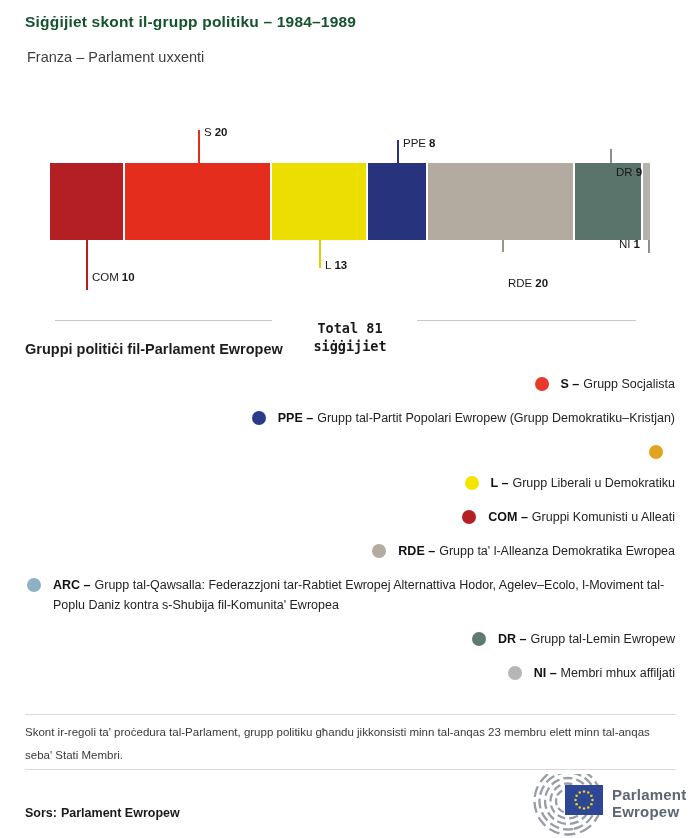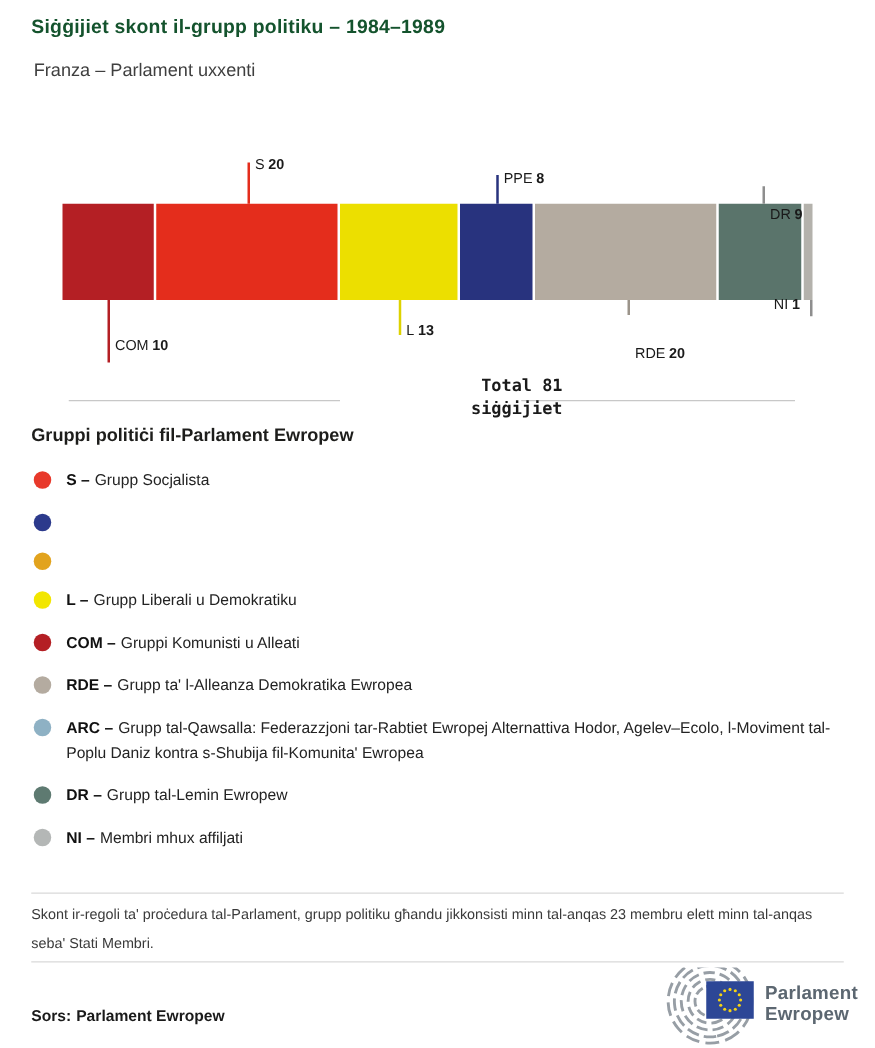--- a/index.html
+++ b/index.html
@@ -13,30 +13,30 @@
   .bar{position:absolute;left:50px;top:163px;width:600px;height:77px;display:flex;gap:2px;}
   .seg{height:100%;}
 
   .tick{position:absolute;width:2px;}
   .tick-label{position:absolute;font-size:11.5px;color:#1a1a1a;white-space:nowrap;}
   .tick-label b{margin-left:3px;}
 
   .total-line{position:absolute;top:320px;height:1px;background:#c8c8c8;}
   .total-line.left{left:55px;width:217px;}
   .total-line.right{left:417px;width:219px;}
-  .total-text{position:absolute;left:250px;width:200px;text-align:right;
+  .total-text{position:absolute;left:250px;width:200px;text-align:center;
               font-family:"DejaVu Sans Mono",monospace;font-weight:bold;
-              font-size:13.5px;color:#1a1a1a;}
+              font-size:13.5px;color:#1a1a1a;margin-top:19px;}
   .total-text.l1{top:301px;}
   .total-text.l2{top:319px;}
 
   .legend-heading{position:absolute;left:25px;top:341px;font-size:14.5px;
                   font-weight:bold;color:#1d1d1b;}
   .legend-list{position:absolute;left:25px;top:374px;width:650px;
-               display:flex;flex-direction:column;gap:14px;}
+               display:flex;flex-direction:column;gap:14px;align-items:flex-end;}
   .lrow{display:flex;align-items:flex-start;}
   .ldot{width:14px;height:14px;border-radius:50%;margin:3px 12px 0 2px;flex:0 0 14px;}
   .ltext{font-size:12.5px;line-height:20px;color:#232323;margin:0;}
   .ltext strong{color:#111;}
   .lname{margin-left:4px;}
 
   .rule{position:absolute;left:25px;width:650px;height:1px;background:#d9d9d9;}
   .rule.top{top:714px;}
   .rule.bottom{top:769px;}
   .footnote{position:absolute;left:25px;top:721px;width:655px;font-size:11.5px;
@@ -74,20 +74,21 @@
   <div class="total-text l2">siġġijiet</div>
 
   <div class="legend-heading">Gruppi politiċi fil-Parlament Ewropew</div>
   <div class="legend-list">
       <div class="lrow">
         <span class="ldot" style="background: rgb(232, 57, 43);"></span>
         <p class="ltext"><strong>S –</strong><span class="lname">Grupp Socjalista</span></p>
       </div>
       <div class="lrow">
         <span class="ldot" style="background: rgb(44, 58, 140);"></span>
+        <p class="ltext"><strong>PPE –</strong><span class="lname">Grupp tal-Partit Popolari Ewropew (Grupp Demokratiku–Kristjan)</span></p>
       </div>
       <div class="lrow">
         <span class="ldot" style="background: rgb(226, 163, 29);"></span>
       </div>
       <div class="lrow">
         <span class="ldot" style="background: rgb(242, 230, 0);"></span>
         <p class="ltext"><strong>L –</strong><span class="lname">Grupp Liberali u Demokratiku</span></p>
       </div>
       <div class="lrow">
         <span class="ldot" style="background: rgb(180, 31, 36);"></span>

